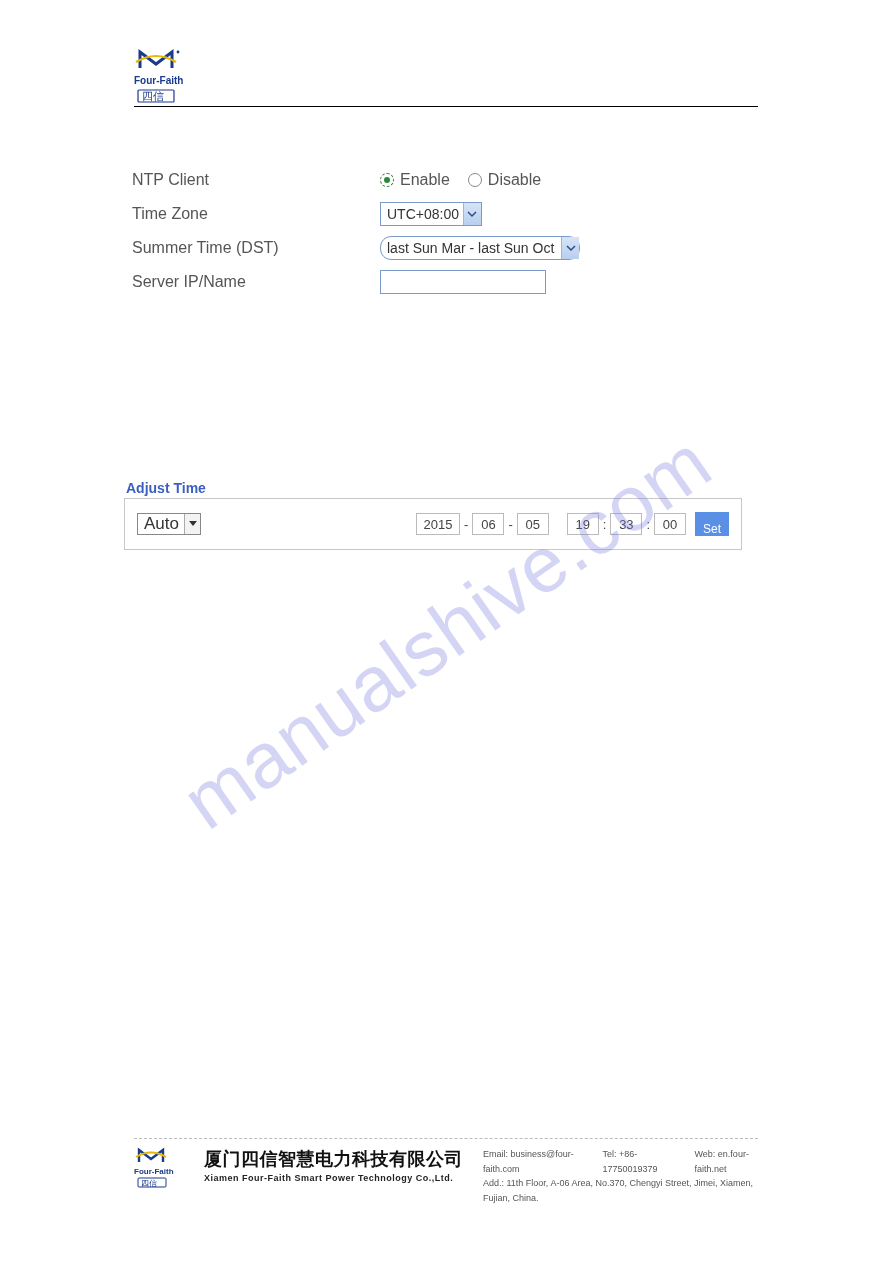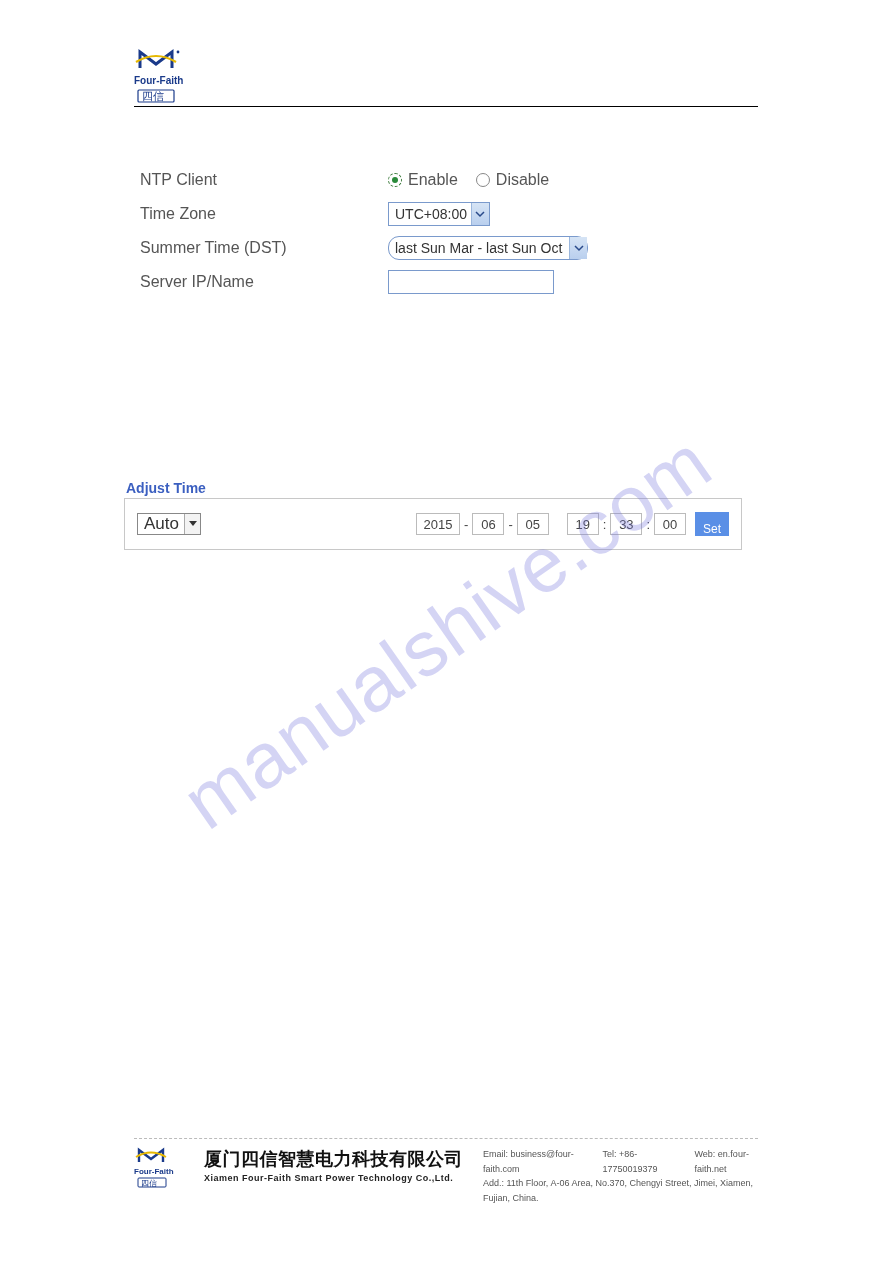--- a/index.html
+++ b/index.html
@@ -6,21 +6,21 @@
   html, body { width: 893px; height: 1263px; background: #fff; font-family: Arial, Helvetica, sans-serif; color: #333; position: relative; }
   .page { position: relative; width: 893px; height: 1263px; }
 
   
   .header { position: absolute; left: 134px; top: 48px; width: 624px; }
   .logo { display: inline-block; }
   .logo svg { display: block; }
   .hrule { position: absolute; left: 134px; top: 106px; width: 624px; height: 0; border-top: 1.5px solid #000; }
 
   
-  .form-area { position: absolute; left: 140px; top: 164px; width: 620px; font-size: 16px; color: #555; }
+  .form-area { position: absolute; left: 132px; top: 164px; width: 620px; font-size: 16px; color: #555; }
   .form-row { height: 32px; margin-bottom: 2px; display: flex; align-items: center; }
   .form-label { width: 248px; }
   .radio-group { display: flex; align-items: center; gap: 18px; }
   .radio-item { display: flex; align-items: center; gap: 6px; }
   .radio-circle { width: 14px; height: 14px; border: 1.5px solid #6b8; border-radius: 50%; display: inline-flex; align-items: center; justify-content: center; }
   .radio-circle.checked::after { content: ""; width: 6px; height: 6px; background: #2a8a3a; border-radius: 50%; display: block; }
   .radio-circle.dotted { border: 1.5px dashed #3a7a3a; }
   .radio-circle.grey { border-color: #888; }
   .select-box { display: inline-flex; align-items: center; height: 24px; border: 1px solid #7a9acc; background: #fff; font-size: 14px; color: #333; padding: 0 0 0 6px; }
   .select-box .sel-text { padding-right: 4px; }

